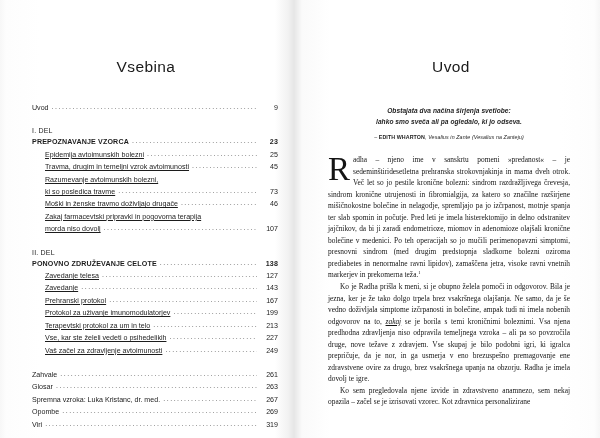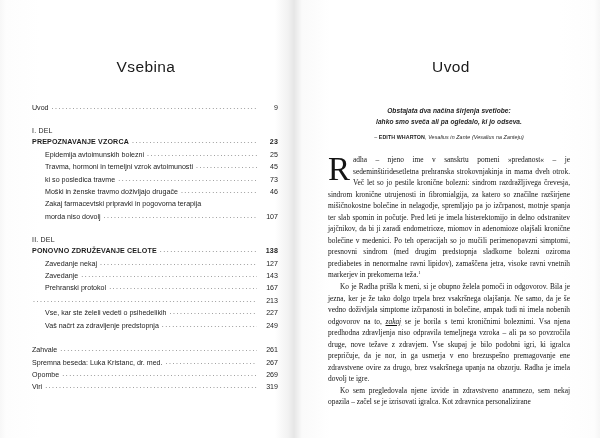--- a/index.html
+++ b/index.html
@@ -82,21 +82,21 @@
     margin-top: 11px;
     line-height: 11px;
     font-size: 7px;
     letter-spacing: 0.2px;
   }
   .part-row {
     font-weight: bold;
     letter-spacing: 0.15px;
   }
   .part-row .dots { font-weight: normal; }
-  .indent .lbl { padding-left: 13px; }
+  .indent .lbl { padding-left: 13px; text-decoration: underline; }
   .group-gap { height: 12px; }
 
   
   .page-right {
     padding: 0 30px 0 22px;
   }
   .ch-title {
     text-align: center;
     font-size: 15.5px;
     font-weight: 400;
@@ -174,23 +174,28 @@
         <span class="dots">....................................................................</span>
         <span class="pg">23</span>
       </div>
 
       <div class="toc-row indent">
         <span class="lbl">Epidemija avtoimunskih bolezni</span>
         <span class="dots">....................................................................</span>
         <span class="pg">25</span>
       </div>
       <div class="toc-row indent">
-        <span class="lbl">Travma, hormoni in temeljni vzrok avtoimunosti</span>
+        <span class="lbl">Travma, drugim in temeljni vzrok avtoimunosti</span>
         <span class="dots">....................................................................</span>
         <span class="pg">45</span>
+      </div>
+      <div class="toc-row indent nodots nopg">
+        <span class="lbl">Razumevanje avtoimunskih bolezni,</span>
+        <span class="dots">...</span>
+        <span class="pg">0</span>
       </div>
       <div class="toc-row indent">
         <span class="lbl">ki so posledica travme</span>
         <span class="dots">....................................................................</span>
         <span class="pg">73</span>
       </div>
       <div class="toc-row indent">
         <span class="lbl">Moški in ženske travmo doživljajo drugače</span>
         <span class="dots">....................................................................</span>
         <span class="pg">46</span>
@@ -207,58 +212,69 @@
       </div>
 
       <div class="part-label">II. DEL</div>
       <div class="toc-row part-row">
         <span class="lbl">PONOVNO ZDRUŽEVANJE CELOTE</span>
         <span class="dots">....................................................................</span>
         <span class="pg">138</span>
       </div>
 
       <div class="toc-row indent">
-        <span class="lbl">Zavedanje nekaj</span>
+        <span class="lbl">Zavedanje telesa</span>
         <span class="dots">....................................................................</span>
         <span class="pg">127</span>
       </div>
       <div class="toc-row indent">
         <span class="lbl">Zavedanje</span>
         <span class="dots">....................................................................</span>
         <span class="pg">143</span>
       </div>
       <div class="toc-row indent">
         <span class="lbl">Prehranski protokol</span>
         <span class="dots">....................................................................</span>
         <span class="pg">167</span>
       </div>
       <div class="toc-row indent">
+        <span class="lbl">Protokol za uživanje imunomodulatorjev</span>
+        <span class="dots">....................................................................</span>
+        <span class="pg">199</span>
+      </div>
+      <div class="toc-row indent">
+        <span class="lbl">Terapevtski protokol za um in telo</span>
         <span class="dots">....................................................................</span>
         <span class="pg">213</span>
       </div>
       <div class="toc-row indent">
         <span class="lbl">Vse, kar ste želeli vedeti o psihedelikih</span>
         <span class="dots">....................................................................</span>
         <span class="pg">227</span>
       </div>
       <div class="toc-row indent">
-        <span class="lbl">Vaš načrt za zdravljenje predstopnja</span>
+        <span class="lbl">Vaš začel za zdravljenje avtoimunosti</span>
         <span class="dots">....................................................................</span>
         <span class="pg">249</span>
       </div>
 
       <div class="group-gap"></div>
 
       <div class="toc-row">
         <span class="lbl">Zahvale</span>
         <span class="dots">....................................................................</span>
         <span class="pg">261</span>
       </div>
       <div class="toc-row">
-        <span class="lbl">Spremna beseda: Luka Kristanc, dr. med.</span>
+        <span class="lbl">Glosar</span>
+        <span class="dots">....................................................................</span>
+        <span class="pg">263</span>
+      </div>
+      <div class="toc-row">
+        <span class="lbl">Spremna vzroka: Luka Kristanc, dr. med.</span>
         <span class="dots">....................................................................</span>
         <span class="pg">267</span>
       </div>
       <div class="toc-row">
         <span class="lbl">Opombe</span>
         <span class="dots">....................................................................</span>
         <span class="pg">269</span>
       </div>
       <div class="toc-row">
         <span class="lbl">Viri</span>
@@ -274,17 +290,17 @@
 
     <div class="epigraph">
       <div>Obstajata dva načina širjenja svetlobe:</div>
       <div>lahko smo sveča ali pa ogledalo, ki jo odseva.</div>
     </div>
     <div class="attrib"><span>–</span>&nbsp;<span class="who">EDITH WHARTON</span><span>,</span>&nbsp;<span class="work">Vesalius in Zante (Vesalius na Zanteju)</span></div>
 
     <div class="body-text">
       <p><span class="dropcap">R</span><span>adha – njeno ime v sanskrtu pomeni »predanost« – je sedeminštiridesetletna prehranska strokovnjakinja in mama dveh otrok. Več let so jo pestile kronične bolezni: sindrom razdražljivega črevesja, sindrom kronične utrujenosti in fibromialgija, za katero so značilne razširjene mišičnokostne bolečine in nelagodje, spremljajo pa jo izčrpanost, motnje spanja ter slab spomin in počutje. Pred leti je imela histerektomijo in delno odstranitev jajčnikov, da bi ji zaradi endometrioze, miomov in adenomioze olajšali kronične bolečine v medenici. Po teh operacijah so jo mučili perimenopavzni simptomi, presnovni sindrom (med drugim predstopnja sladkorne bolezni oziroma prediabetes in nenormalne ravni lipidov), zamaščena jetra, visoke ravni vnetnih markerjev in prekomerna teža.</span><sup>1</sup></p>
       <p><span>Ko je Radha prišla k meni, si je obupno želela pomoči in odgovorov. Bila je jezna, ker je že tako dolgo trpela brez vsakršnega olajšanja. Ne samo, da je še vedno doživljala simptome izčrpanosti in bolečine, ampak tudi ni imela nobenih odgovorov na to, </span><span class="it">zakaj</span><span> se je borila s temi kroničnimi boleznimi. Vsa njena predhodna zdravljenja niso odpravila temeljnega vzroka – ali pa so povzročila druge, nove težave z zdravjem. Vse skupaj je bilo podobni igri, ki igralca prepričuje, da je nor, in ga usmerja v eno brezuspešno premagovanje ene zdravstvene ovire za drugo, brez vsakršnega upanja na obzorju. Radha je imela dovolj te igre.</span></p>
-      <p>Ko sem pregledovala njene izvide in zdravstveno anamnezo, sem nekaj opazila – začel se je izrisovati igralca. Kot zdravnica personalizirane</p>
+      <p>Ko sem pregledovala njene izvide in zdravstveno anamnezo, sem nekaj opazila – začel se je izrisovati vzorec. Kot zdravnica personalizirane</p>
     </div>
   </div>
 
 </div>
 
 </body></html>

